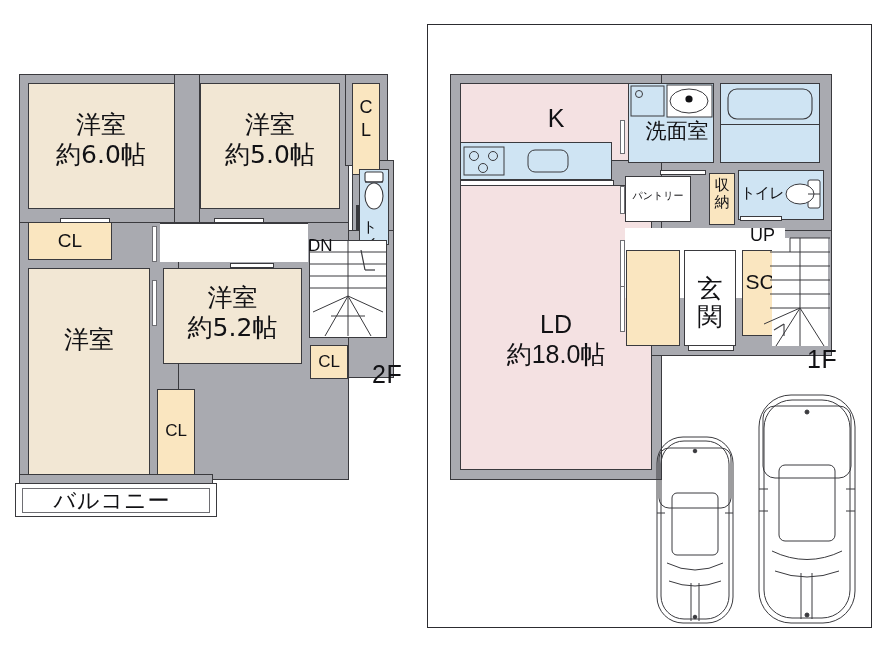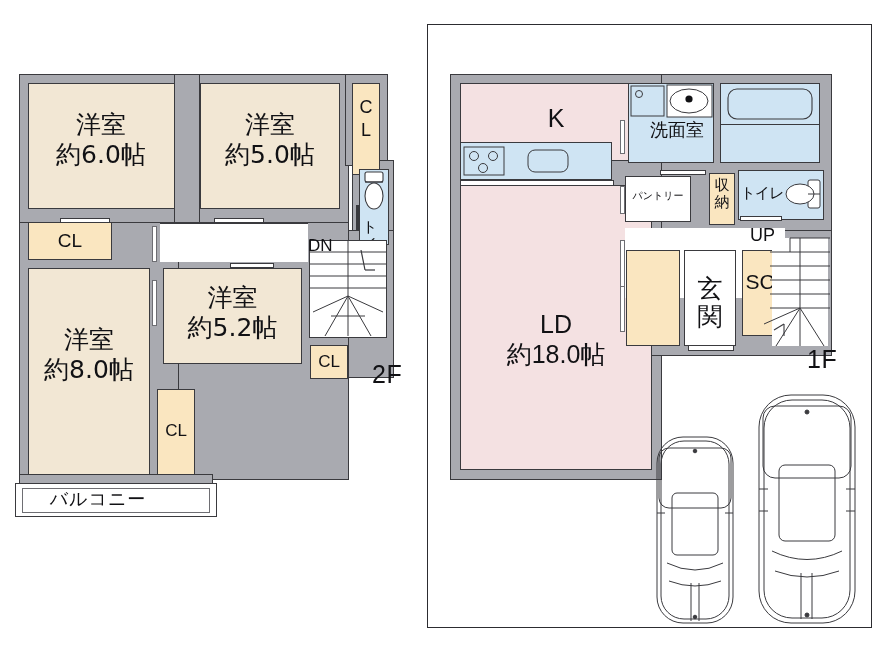--- a/index.html
+++ b/index.html
@@ -121,21 +121,20 @@
 
     <div class="room fill-white" style="left:160px;top:222px;width:148px;height:40px;border:none;"></div>
     <div class="hair-l" style="left:160px;top:222px;width:148px;height:1.5px;background:#3a3a3e;"></div>
 
     <div class="room fill-closet" style="left:28px;top:222px;width:84px;height:38px;"></div>
     <div class="label" style="left:28px;top:230px;width:84px;font-size:19px;">CL</div>
 
     <div class="room fill-tatami" style="left:28px;top:268px;width:122px;height:207px;"></div>
     <div class="label jp" style="left:28px;top:325px;width:122px;font-size:25px;">
       <span>洋室</span><br>
-      <span>約8.0帖</span>
     </div>
 
     <div class="room fill-tatami" style="left:163px;top:268px;width:139px;height:96px;"></div>
     <div class="label jp" style="left:163px;top:283px;width:139px;font-size:25px;">
       <span>洋室</span><br>
       <span>約5.2帖</span>
     </div>
 
     <div class="room fill-closet" style="left:310px;top:345px;width:38px;height:34px;"></div>
     <div class="label" style="left:310px;top:352px;width:38px;font-size:17px;">CL</div>
@@ -159,21 +158,21 @@
         <line x1="22" y1="76" x2="56" y2="76"></line>
         <path d="M52 10 L56 30" stroke-width="1.2"></path>
         <path d="M56 30 L66 30" stroke-width="1.2"></path>
       </g>
     </svg>
     <div class="label" style="left:308px;top:236px;width:40px;font-size:17px;text-align:left;">DN</div>
 
     <div class="wall" style="left:19px;top:474px;width:194px;height:10px;"></div>
     <div class="thin fill-white" style="left:15px;top:483px;width:202px;height:34px;"></div>
     <div class="thin fill-white" style="left:22px;top:488px;width:188px;height:25px;border-color:#6e6e73;"></div>
-    <div class="label jp" style="left:6px;top:488px;width:184px;font-size:18px;letter-spacing:1px;">バルコニー</div>
+    <div class="label jp" style="left:20px;top:488px;width:184px;font-size:22px;letter-spacing:1px;">バルコニー</div>
 
     <div class="hair" style="left:60px;top:218px;width:48px;height:3px;background:#ffffff;border:1px solid #3a3a3e;"></div>
     <div class="hair" style="left:214px;top:218px;width:48px;height:3px;background:#ffffff;border:1px solid #3a3a3e;"></div>
     <div class="hair" style="left:230px;top:263px;width:42px;height:3px;background:#ffffff;border:1px solid #3a3a3e;"></div>
     <div class="hair" style="left:152px;top:280px;width:3px;height:44px;background:#ffffff;border:1px solid #6e6e73;"></div>
     <div class="hair" style="left:152px;top:226px;width:3px;height:34px;background:#ffffff;border:1px solid #6e6e73;"></div>
 
     <div class="floor-tag" style="left:372px;top:360px;">2F</div>
   </div>
 
@@ -205,21 +204,21 @@
     </div>
 
     <div class="room fill-water" style="left:208px;top:83px;width:86px;height:80px;"></div>
     <svg class="abs" style="left:208px;top:83px;" width="86" height="40" viewBox="0 0 86 40">
       <rect x="3" y="3" width="33" height="30" fill="#cfe4f3" stroke="#3a3a3e" stroke-width="1"></rect>
       <circle cx="11" cy="11" r="3.5" fill="none" stroke="#3a3a3e" stroke-width="1"></circle>
       <rect x="39" y="2" width="45" height="32" fill="#ffffff" stroke="#3a3a3e" stroke-width="1"></rect>
       <ellipse cx="61" cy="18" rx="19" ry="12" fill="#ffffff" stroke="#3a3a3e" stroke-width="1"></ellipse>
       <circle cx="61" cy="16" r="3.6" fill="#111114"></circle>
     </svg>
-    <div class="label jp" style="left:208px;top:119px;width:98px;font-size:18px;">洗面室</div>
+    <div class="label jp" style="left:208px;top:119px;width:98px;font-size:21px;">洗面室</div>
 
     <div class="room fill-water" style="left:300px;top:83px;width:100px;height:80px;"></div>
     <svg class="abs" style="left:300px;top:83px;" width="100" height="42" viewBox="0 0 100 42">
       <rect x="8" y="6" width="84" height="30" rx="9" fill="#cfe4f3" stroke="#3a3a3e" stroke-width="1.1"></rect>
     </svg>
     <div class="hair-l" style="left:300px;top:124px;width:100px;height:1px;background:#3a3a3e;"></div>
 
     <div class="room fill-white" style="left:205px;top:176px;width:66px;height:46px;"></div>
     <div class="label jp" style="left:205px;top:190px;width:66px;font-size:10px;">パントリー</div>
 

